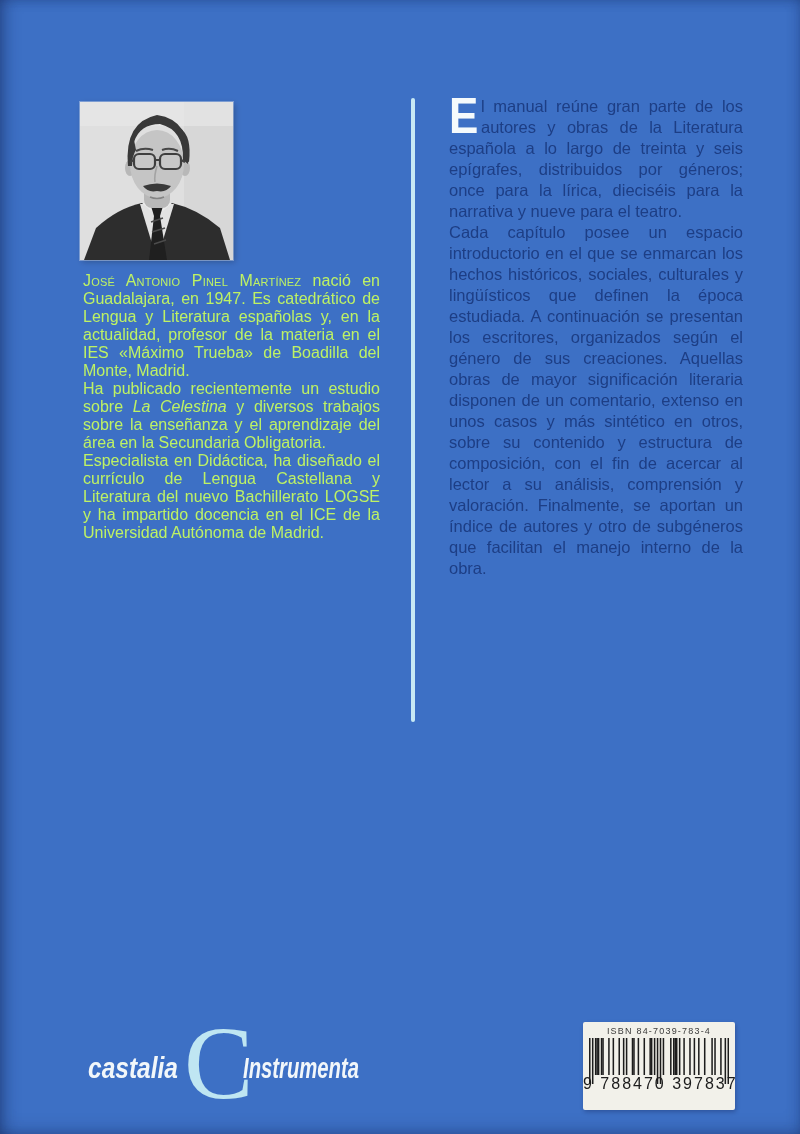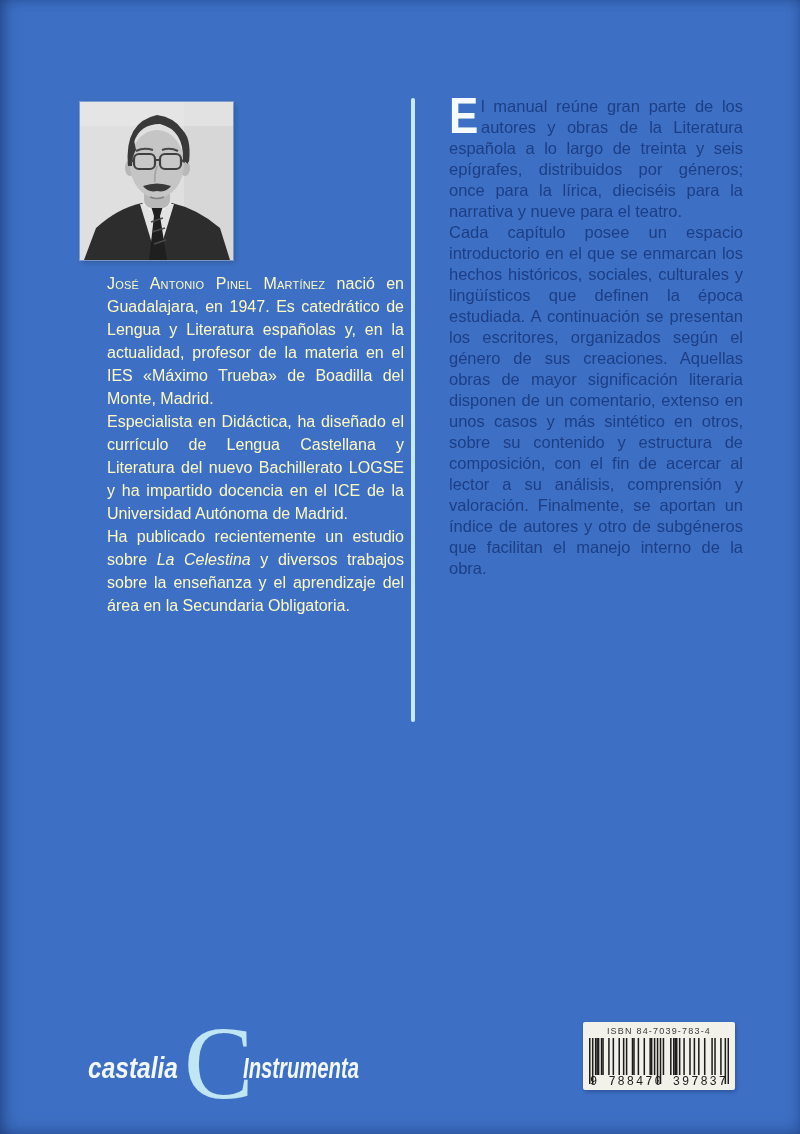--- a/index.html
+++ b/index.html
@@ -25,22 +25,22 @@
   .photo{
     position:absolute;left:80px;top:102px;width:153px;height:158px;
     filter:grayscale(1) contrast(.96);
     box-shadow:0 0 0 1px rgba(255,255,255,.35), 2px 2px 6px rgba(0,0,40,.25);
     background:#e6e3da;
   }
 
   
   .bio{
     position:absolute;left:83px;top:272px;width:297px;
-    color:#fef9c3;font-size:16px;line-height:23px;
-    text-align:justify;hyphens:auto;margin-left:24px;
+    color:#bef264;font-size:16px;line-height:18px;
+    text-align:justify;hyphens:auto;
   }
   .bio p{margin:0;}
   .seg-smallcaps{font-variant:small-caps;letter-spacing:.2px;}
   .seg-italic{font-style:italic;}
 
   
   .divider{
     position:absolute;left:411px;top:98px;width:4px;height:624px;
     background:#c7e9f5;border-radius:2px;
   }
@@ -58,33 +58,33 @@
     transform:scaleX(.88);transform-origin:0 50%;
   }
 
   
   .logo{position:absolute;left:80px;top:1008px;width:300px;height:100px;overflow:visible;}
   .logo-word{font-family:"Liberation Sans",sans-serif;font-style:italic;font-weight:bold;font-size:30px;fill:#f2f7fa;}
   .logo-c{font-family:"Liberation Serif",serif;font-size:104px;fill:#bfe6f2;}
 
   
   .barcode{
-    position:absolute;left:583px;top:1022px;width:152px;height:68px;
+    position:absolute;left:583px;top:1022px;width:152px;height:88px;
     background:#f2f1ea;border-radius:2px;
     box-shadow:1px 2px 4px rgba(0,0,40,.25);
     text-align:center;
   }
   .isbn{
     padding-top:4px;font-size:9px;letter-spacing:1.2px;color:#3a3a3a;
     font-family:"Liberation Sans",sans-serif;white-space:nowrap;
   }
   .bars{display:block;margin:2px auto 0;}
   .ean{
-    margin-top:-9px;font-family:Liberation Mono, monospace;
-    font-size:12px;letter-spacing:2px;color:#1c1c1c;white-space:nowrap;
+    margin-top:-9px;font-family:Liberation Sans, sans-serif;
+    font-size:16px;letter-spacing:2px;color:#1c1c1c;white-space:nowrap;
   }
 </style>
 </head>
 <body>
 
 <div class="cover">
 
   <svg class="photo" viewBox="0 0 153 158" xmlns="http://www.w3.org/2000/svg">
     <rect x="0" y="0" width="153" height="158" fill="#e6e3da"></rect>
     <rect x="104" y="0" width="49" height="158" fill="#d9d5ca" opacity=".55"></rect>
@@ -119,22 +119,22 @@
 
     <path d="M77,64 Q74,74 75,80" stroke="#ada48f" stroke-width="1.6" fill="none"></path>
 
     <path d="M63,84 Q77,79 91,84 Q86,91 77,89 Q68,91 63,84 Z" fill="#3c352d"></path>
 
     <path d="M70,95 Q77,98 84,95" stroke="#8d8370" stroke-width="1.6" fill="none"></path>
   </svg>
 
   <div class="bio" id="bio">
       <p><span class="seg-smallcaps">José Antonio Pinel Martínez</span><span class="seg-normal"> nació en Guadalajara, en 1947. Es catedrático de Lengua y Literatura españolas y, en la actualidad, profesor de la materia en el IES «Máximo Trueba» de Boadilla del Monte, Madrid.</span></p>
+      <p><span class="seg-normal">Ha publicado recientemente un estudio sobre </span><span class="seg-italic">La Celestina</span><span class="seg-normal"> y diversos trabajos sobre la enseñanza y el aprendizaje del área en la Secundaria Obligatoria.</span></p>
       <p><span class="seg-normal">Especialista en Didáctica, ha diseñado el currículo de Lengua Castellana y Literatura del nuevo Bachillerato LOGSE y ha impartido docencia en el ICE de la Universidad Autónoma de Madrid.</span></p>
-      <p><span class="seg-normal">Ha publicado recientemente un estudio sobre </span><span class="seg-italic">La Celestina</span><span class="seg-normal"> y diversos trabajos sobre la enseñanza y el aprendizaje del área en la Secundaria Obligatoria.</span></p>
     </div>
 
   <div class="divider"></div>
 
   <div class="synopsis">
     <p><span class="dropcap">E</span><span>l manual reúne gran parte de los autores y obras de la Literatura española a lo largo de treinta y seis epígrafes, distribuidos por géneros; once para la lírica, dieciséis para la narrativa y nueve para el teatro.</span></p>
     <p>Cada capítulo posee un espacio introductorio en el que se enmarcan los hechos históricos, sociales, culturales y lingüísticos que definen la época estudiada. A continuación se presentan los escritores, organizados según el género de sus creaciones. Aquellas obras de mayor significación literaria disponen de un comentario, extenso en unos casos y más sintético en otros, sobre su contenido y estructura de composición, con el fin de acercar al lector a su análisis, comprensión y valoración. Finalmente, se aportan un índice de autores y otro de subgéneros que facilitan el manejo interno de la obra.</p>
   </div>
 
   <svg class="logo" viewBox="0 0 300 100" xmlns="http://www.w3.org/2000/svg">

